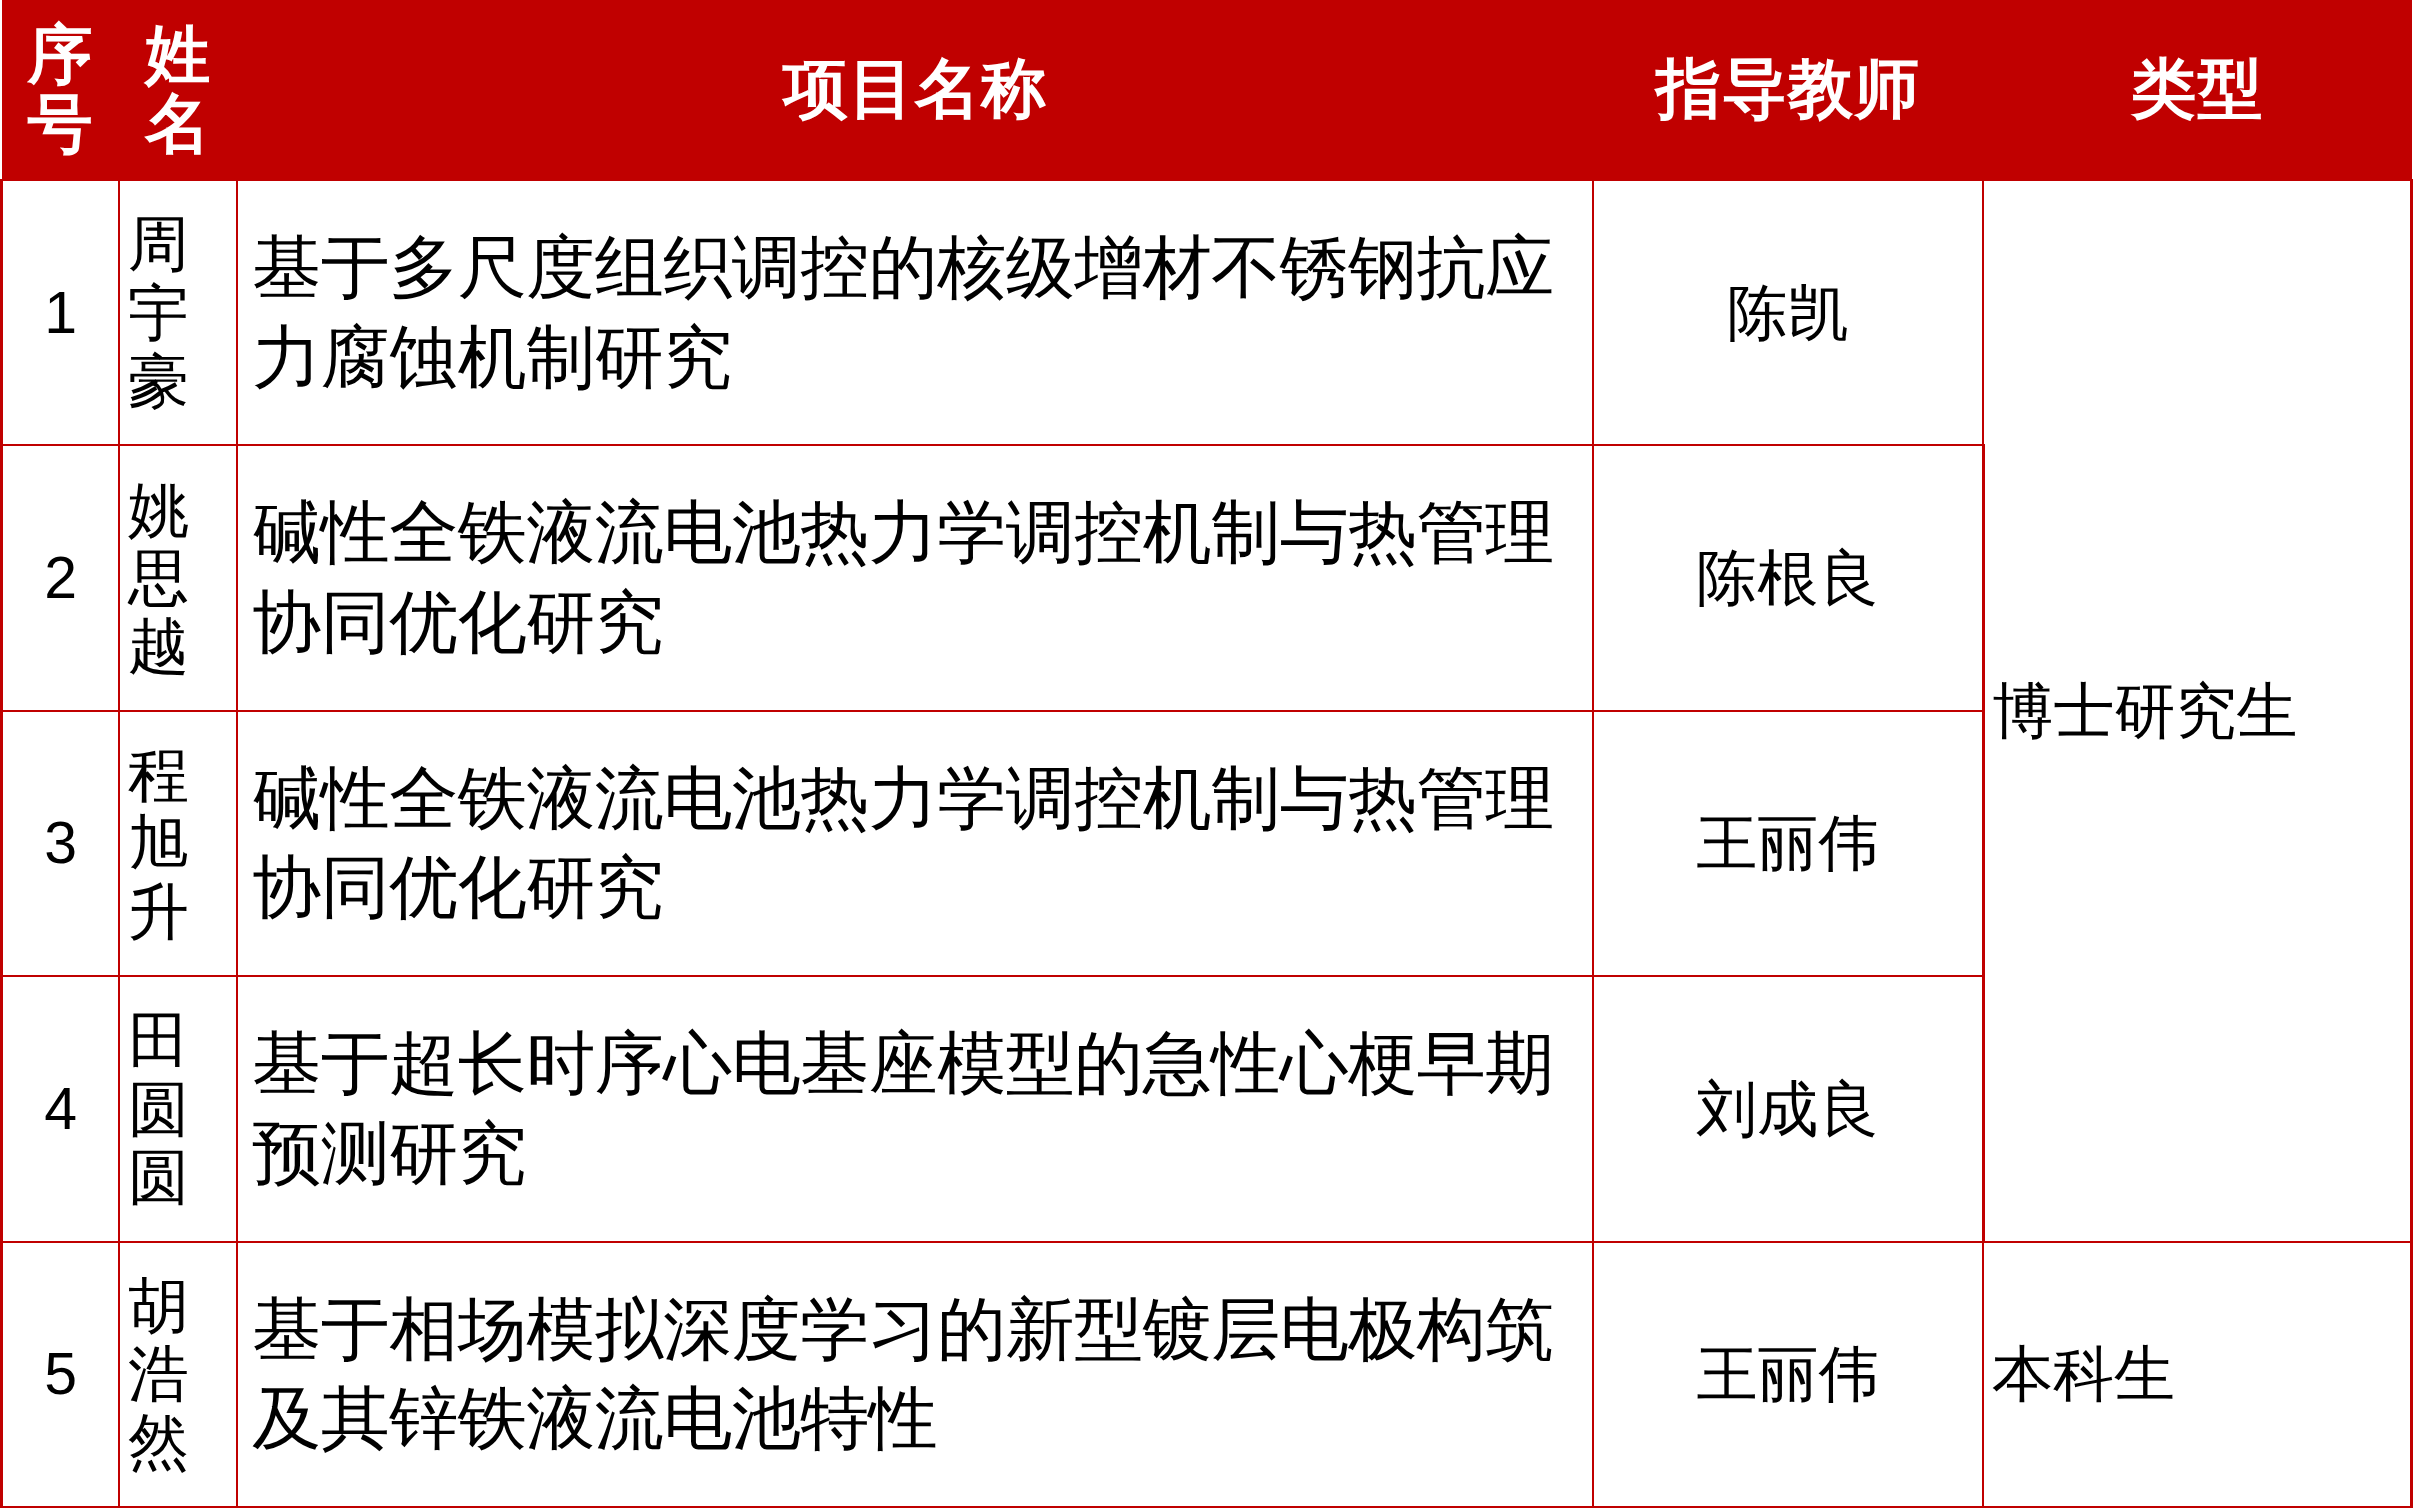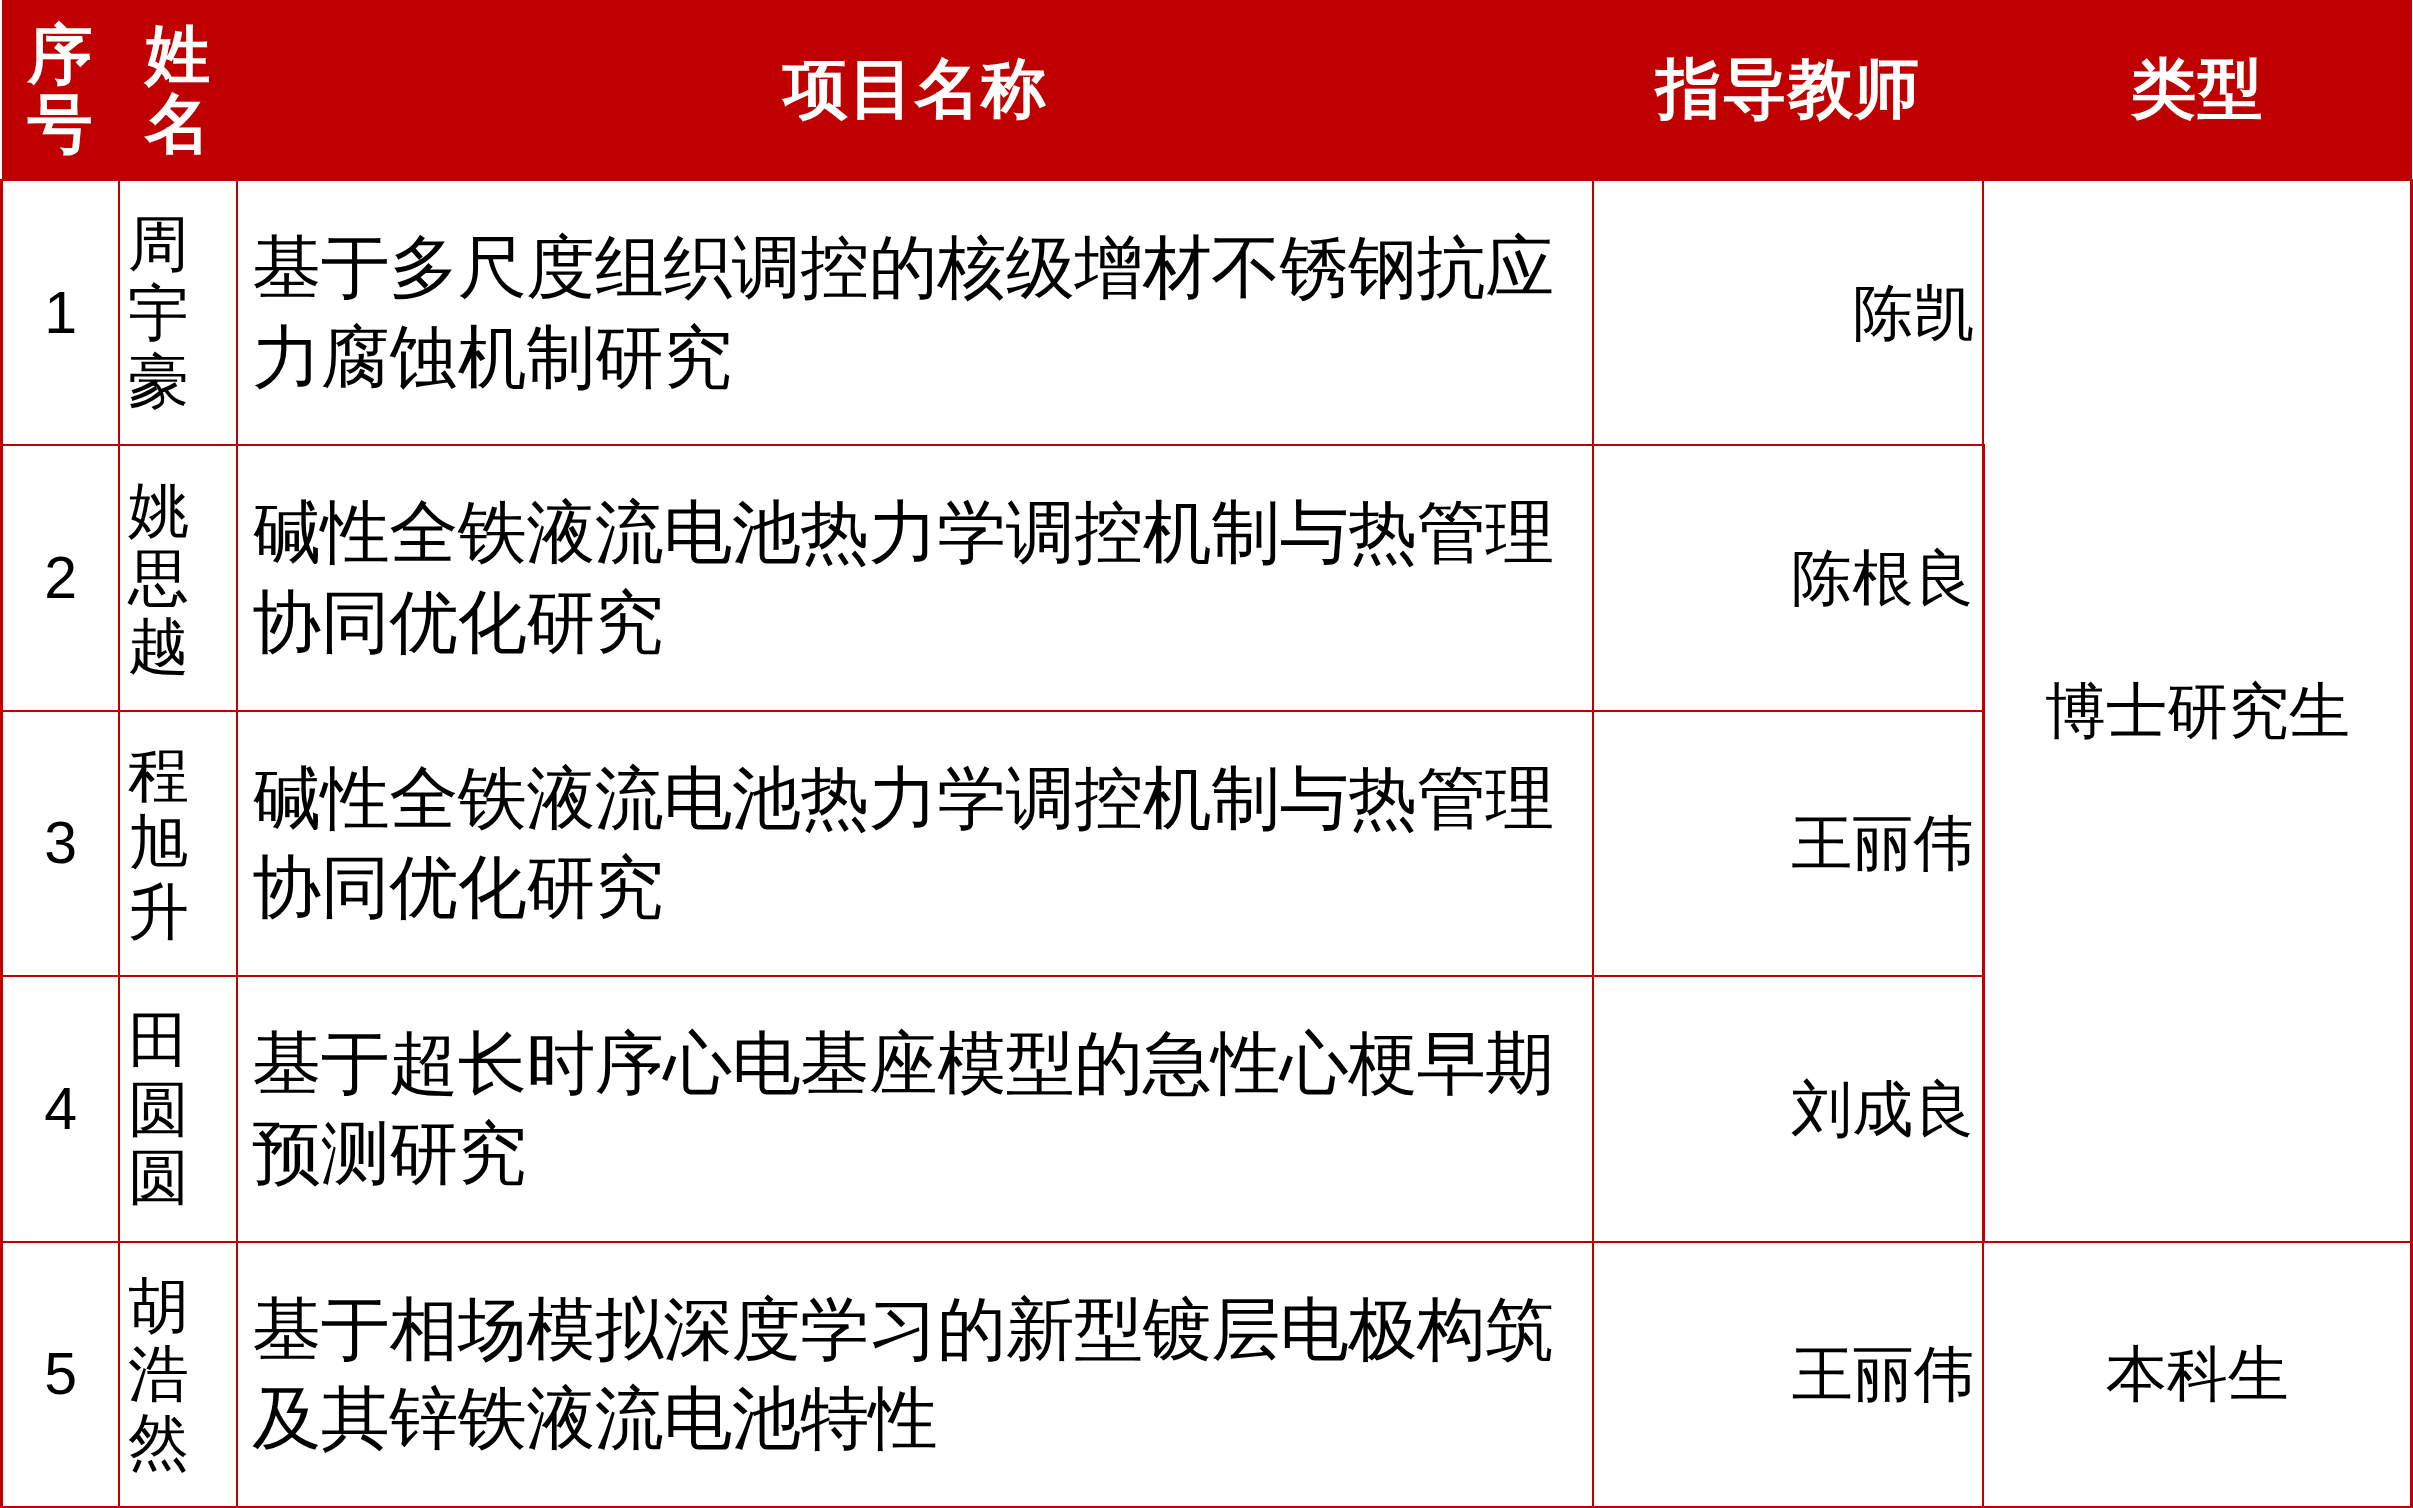--- a/index.html
+++ b/index.html
@@ -56,22 +56,22 @@
   td.cell-index   { text-align: center; font-size: 59px; }
   td.cell-name    { text-align: left; }
   td.cell-project {
     text-align: left;
     padding-left: 14px;
     padding-right: 9.8px;
     font-size: 69px;
     line-height: 1.30;
     letter-spacing: -0.5px;
   }
-  td.cell-advisor { text-align: right; }
-  td.cell-type    { text-align: center; }
+  td.cell-advisor { text-align: center; }
+  td.cell-type    { }
 
   
   tbody tr.data-row td.cell:first-child { border-left-width: 3.3px; }
   tbody tr.data-row td.cell:last-child  { border-right-width: 3.3px; }
 
   
   col.col-index   { width: 106px; }
   col.col-name    { width: 106px; }
   col.col-project { width: 1219px; }
   col.col-advisor { width: 351px; }

